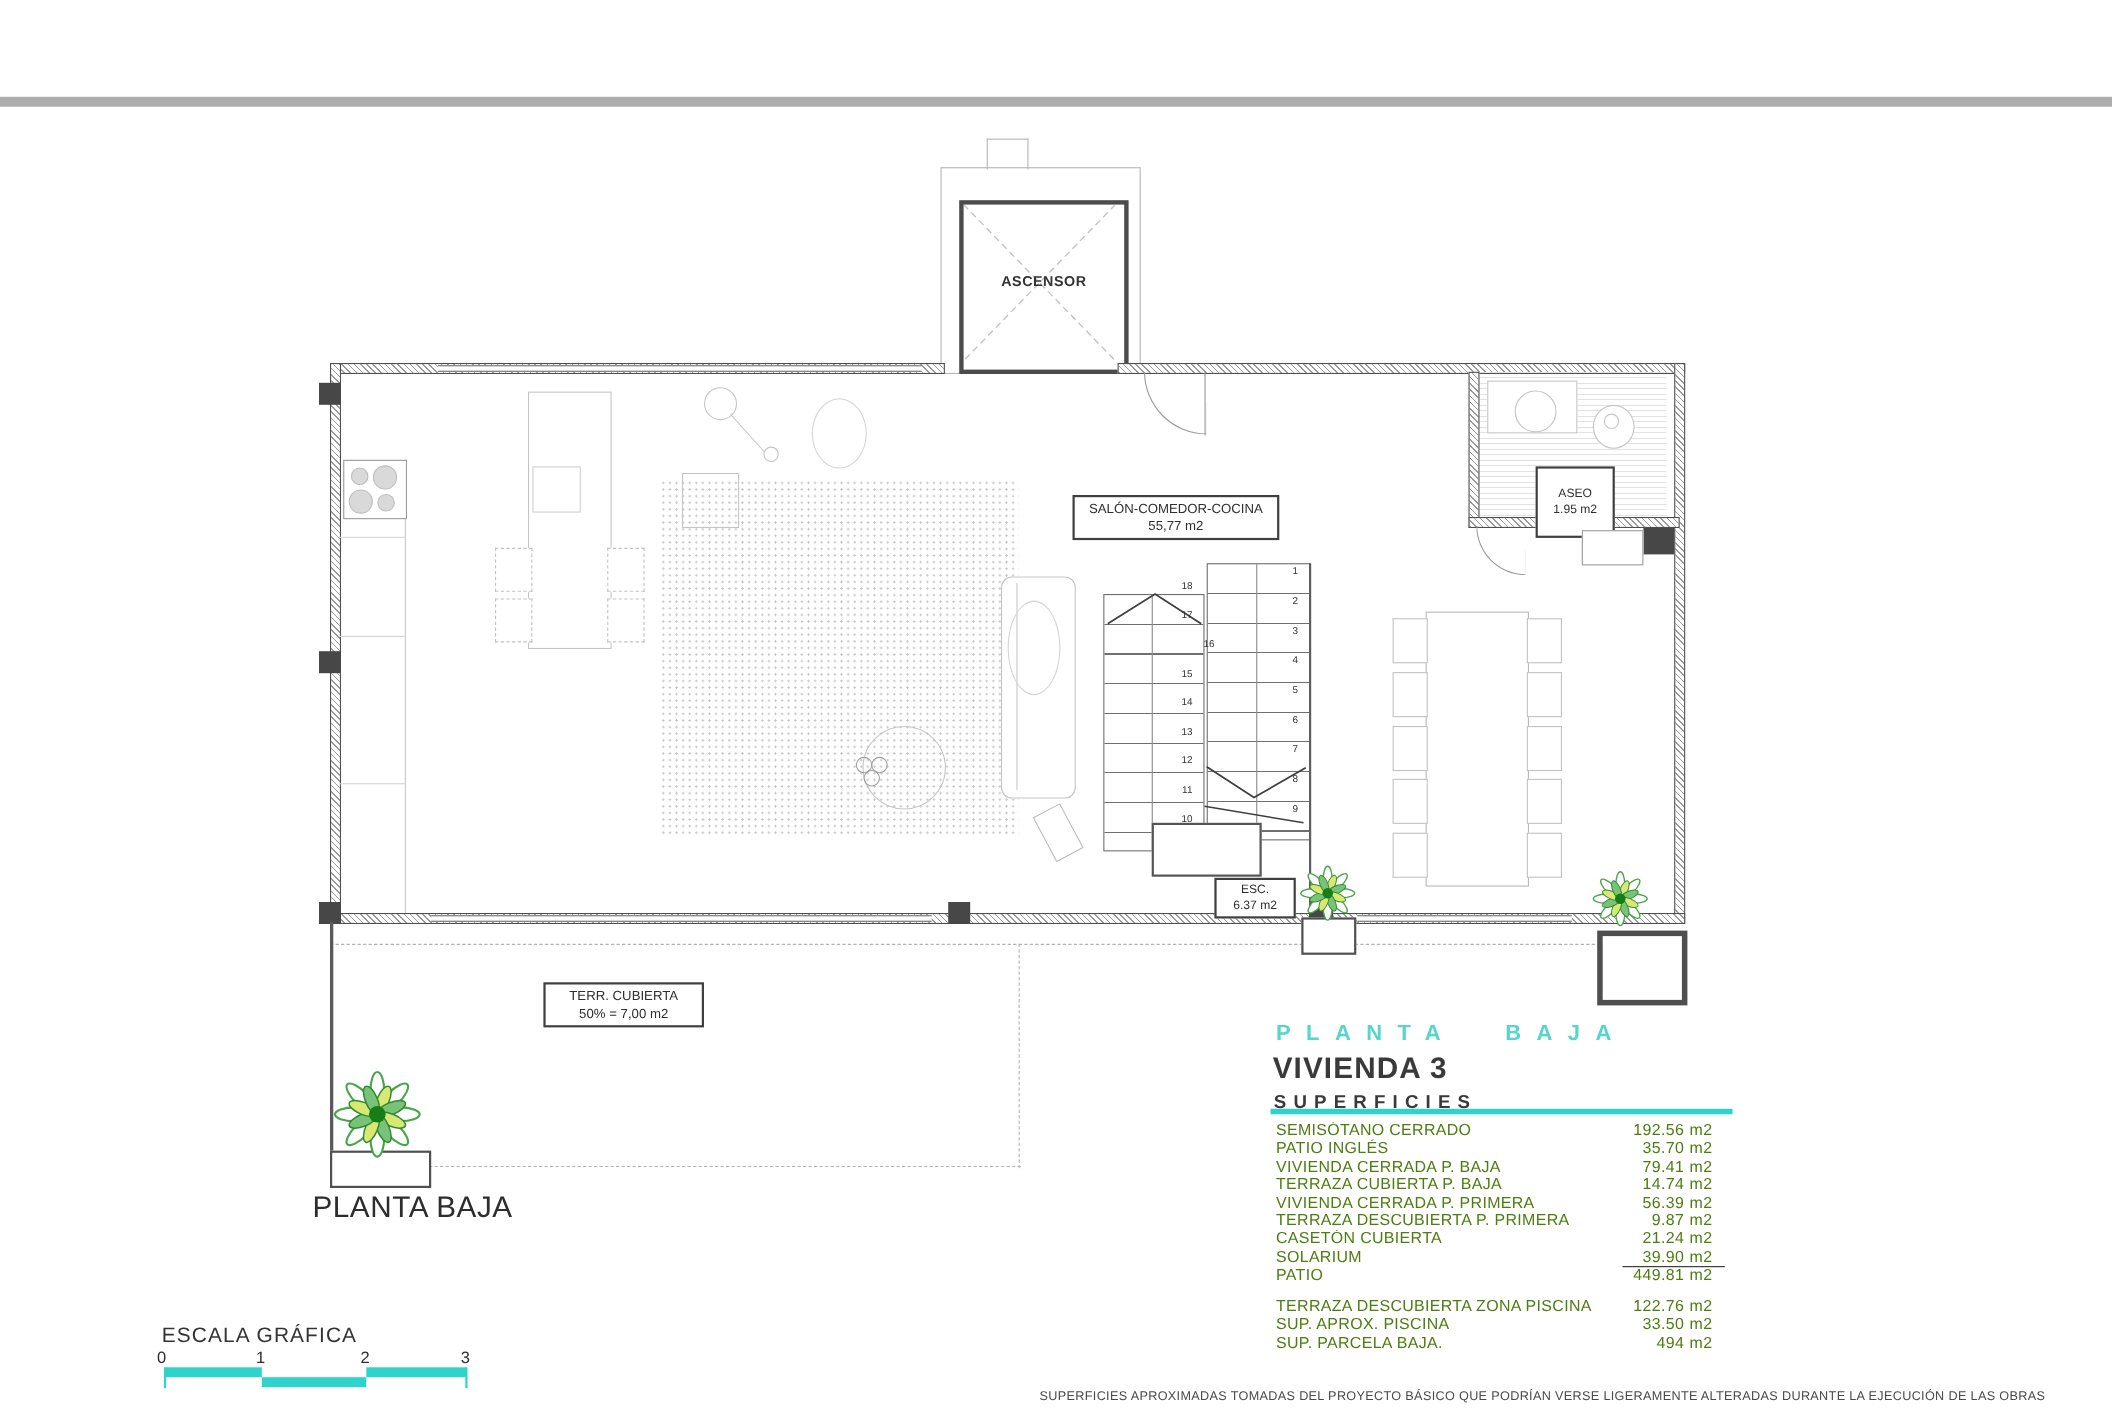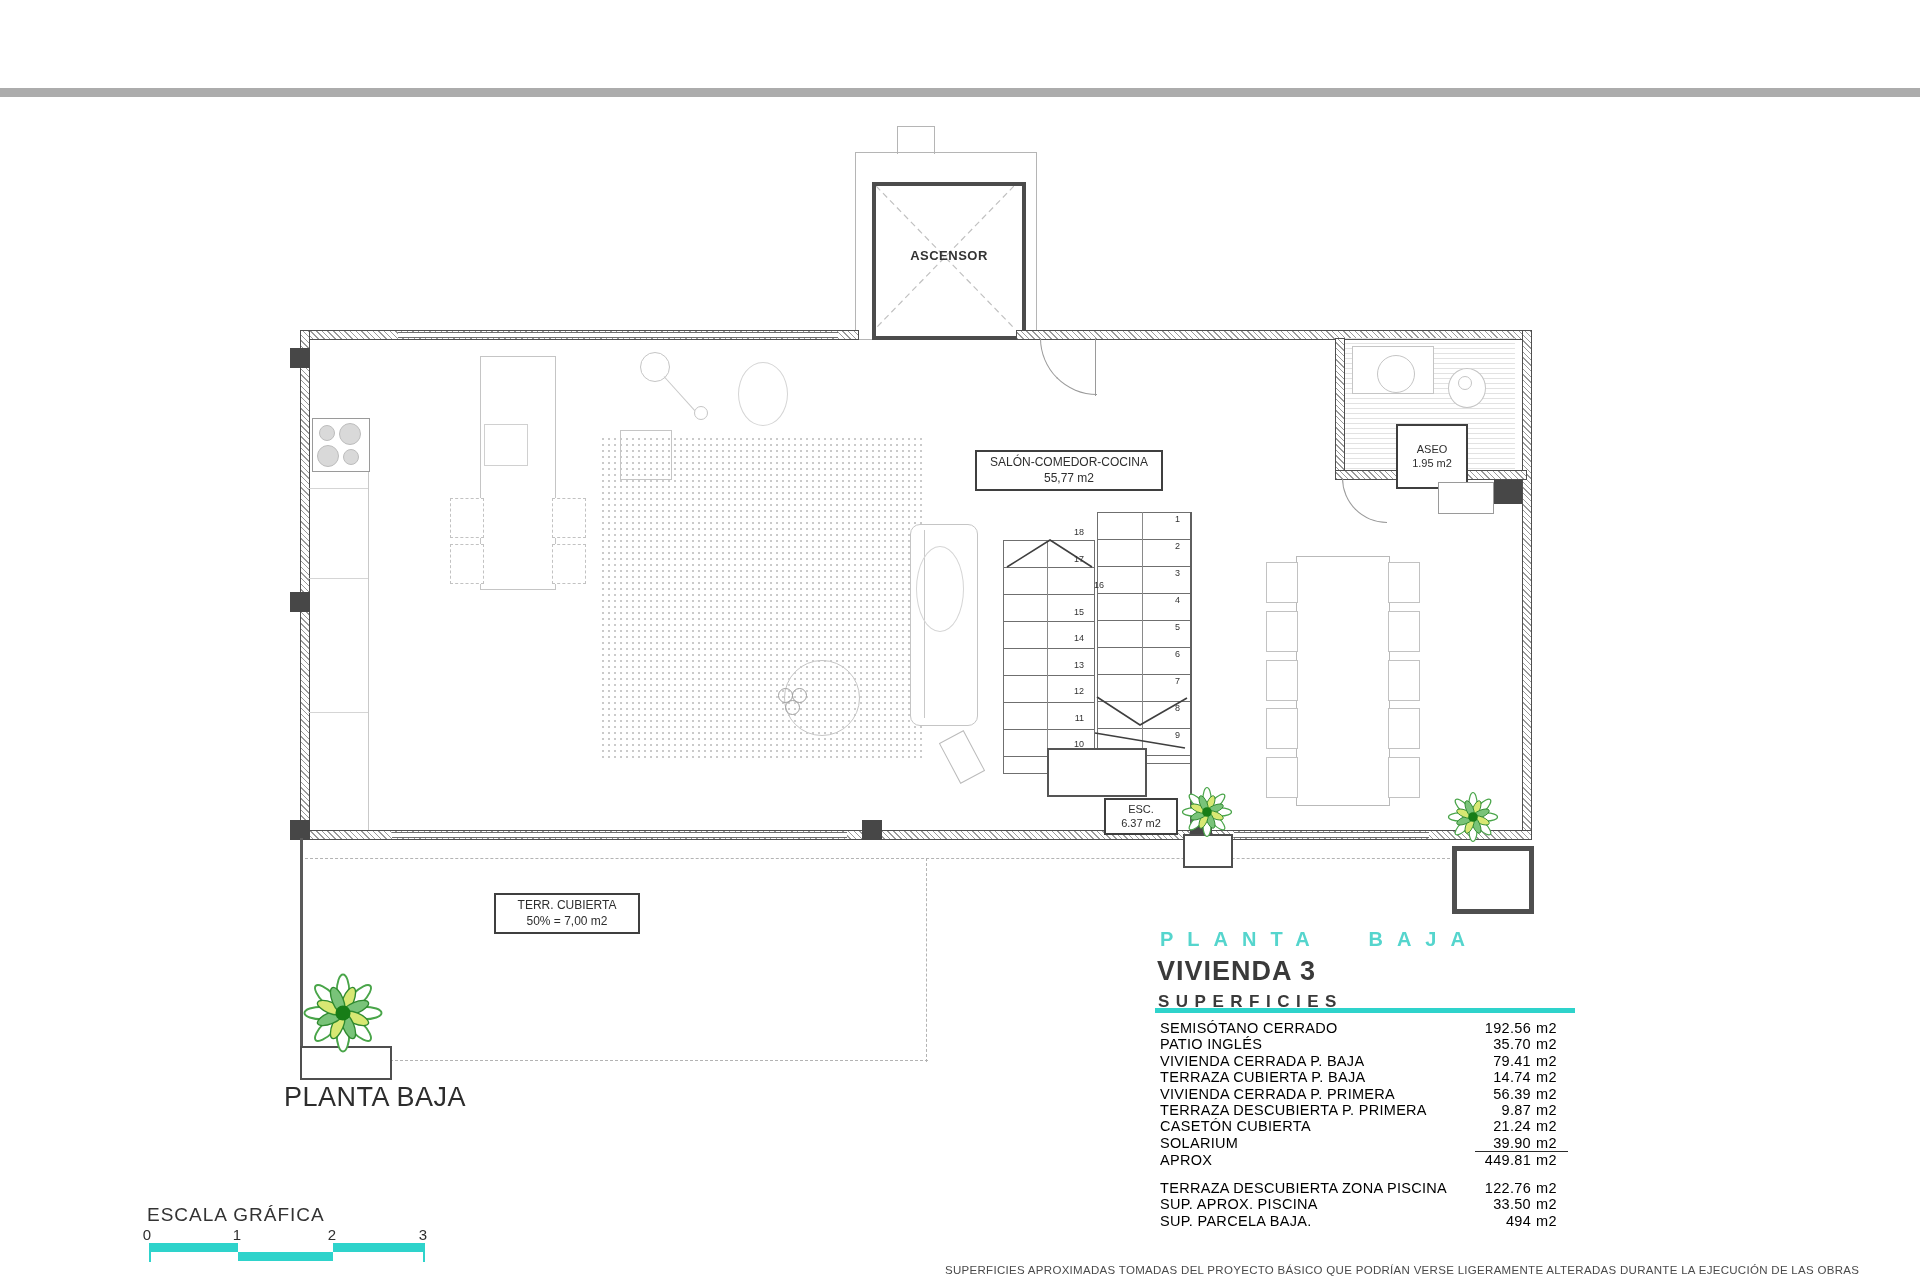--- a/index.html
+++ b/index.html
@@ -18,21 +18,21 @@
   .labelbox{position:absolute;border:2px solid #3f3f3f;background:#fff;text-align:center;
             color:#2e2e2e;line-height:1.3;padding:3px 6px;font-size:12px;}
   .labelbox .l2{display:block;}
   .flight{position:absolute;border:1px solid #6f6f6f;background:#fff;
           background-image:repeating-linear-gradient(180deg,transparent 0 26px,#6f6f6f 26px 27px);}
   .tread-num{position:absolute;font-size:9px;color:#333;width:18px;text-align:right;line-height:10px;}
   .chair{position:absolute;border:1px solid #c2c2c2;background:#fff;}
   .winline{position:absolute;background:#fff;height:4px;border-top:1px solid #6f6f6f;border-bottom:1px solid #6f6f6f;}
   .rug{position:absolute;background-image:radial-gradient(#bdbdbd 1px,transparent 1px);background-size:6px 6px;opacity:.8;}
   
-  .sup-row{display:flex;line-height:16.4px;font-size:14.5px;color:#000000;letter-spacing:.3px;white-space:nowrap;}
+  .sup-row{display:flex;line-height:16.4px;font-size:14.5px;color:#4d7c0f;letter-spacing:.3px;white-space:nowrap;}
   .sup-row .lab{flex:1;overflow:hidden;}
   .sup-row .vu{display:inline-block;}
   .sup-row .val{display:inline-block;width:56px;text-align:right;}
   .sup-row .unit{display:inline-block;width:32px;text-align:left;padding-left:5px;}
   .sup-row.u .vu{border-bottom:1.5px solid #2b2b2b;}
   .teal{background:#2ed3cb;}
 </style>
 </head>
 <body>
 
@@ -261,21 +261,21 @@
       </div>
       <div class="sup-row">
         <span class="lab">CASETÓN CUBIERTA</span>
         <span class="vu"><span class="val">21.24</span><span class="unit">m2</span></span>
       </div>
       <div class="sup-row u">
         <span class="lab">SOLARIUM</span>
         <span class="vu"><span class="val">39.90</span><span class="unit">m2</span></span>
       </div>
       <div class="sup-row">
-        <span class="lab">APROX</span>
+        <span class="lab">PATIO</span>
         <span class="vu"><span class="val">449.81</span><span class="unit">m2</span></span>
       </div>
     </div>
   <div id="sup-extra" style="position:absolute;left:5px;top:252px;width:408px;">
       <div class="sup-row">
         <span class="lab">TERRAZA DESCUBIERTA  ZONA PISCINA</span>
         <span class="vu"><span class="val">122.76</span><span class="unit">m2</span></span>
       </div>
       <div class="sup-row">
         <span class="lab">SUP.  APROX.  PISCINA</span>

